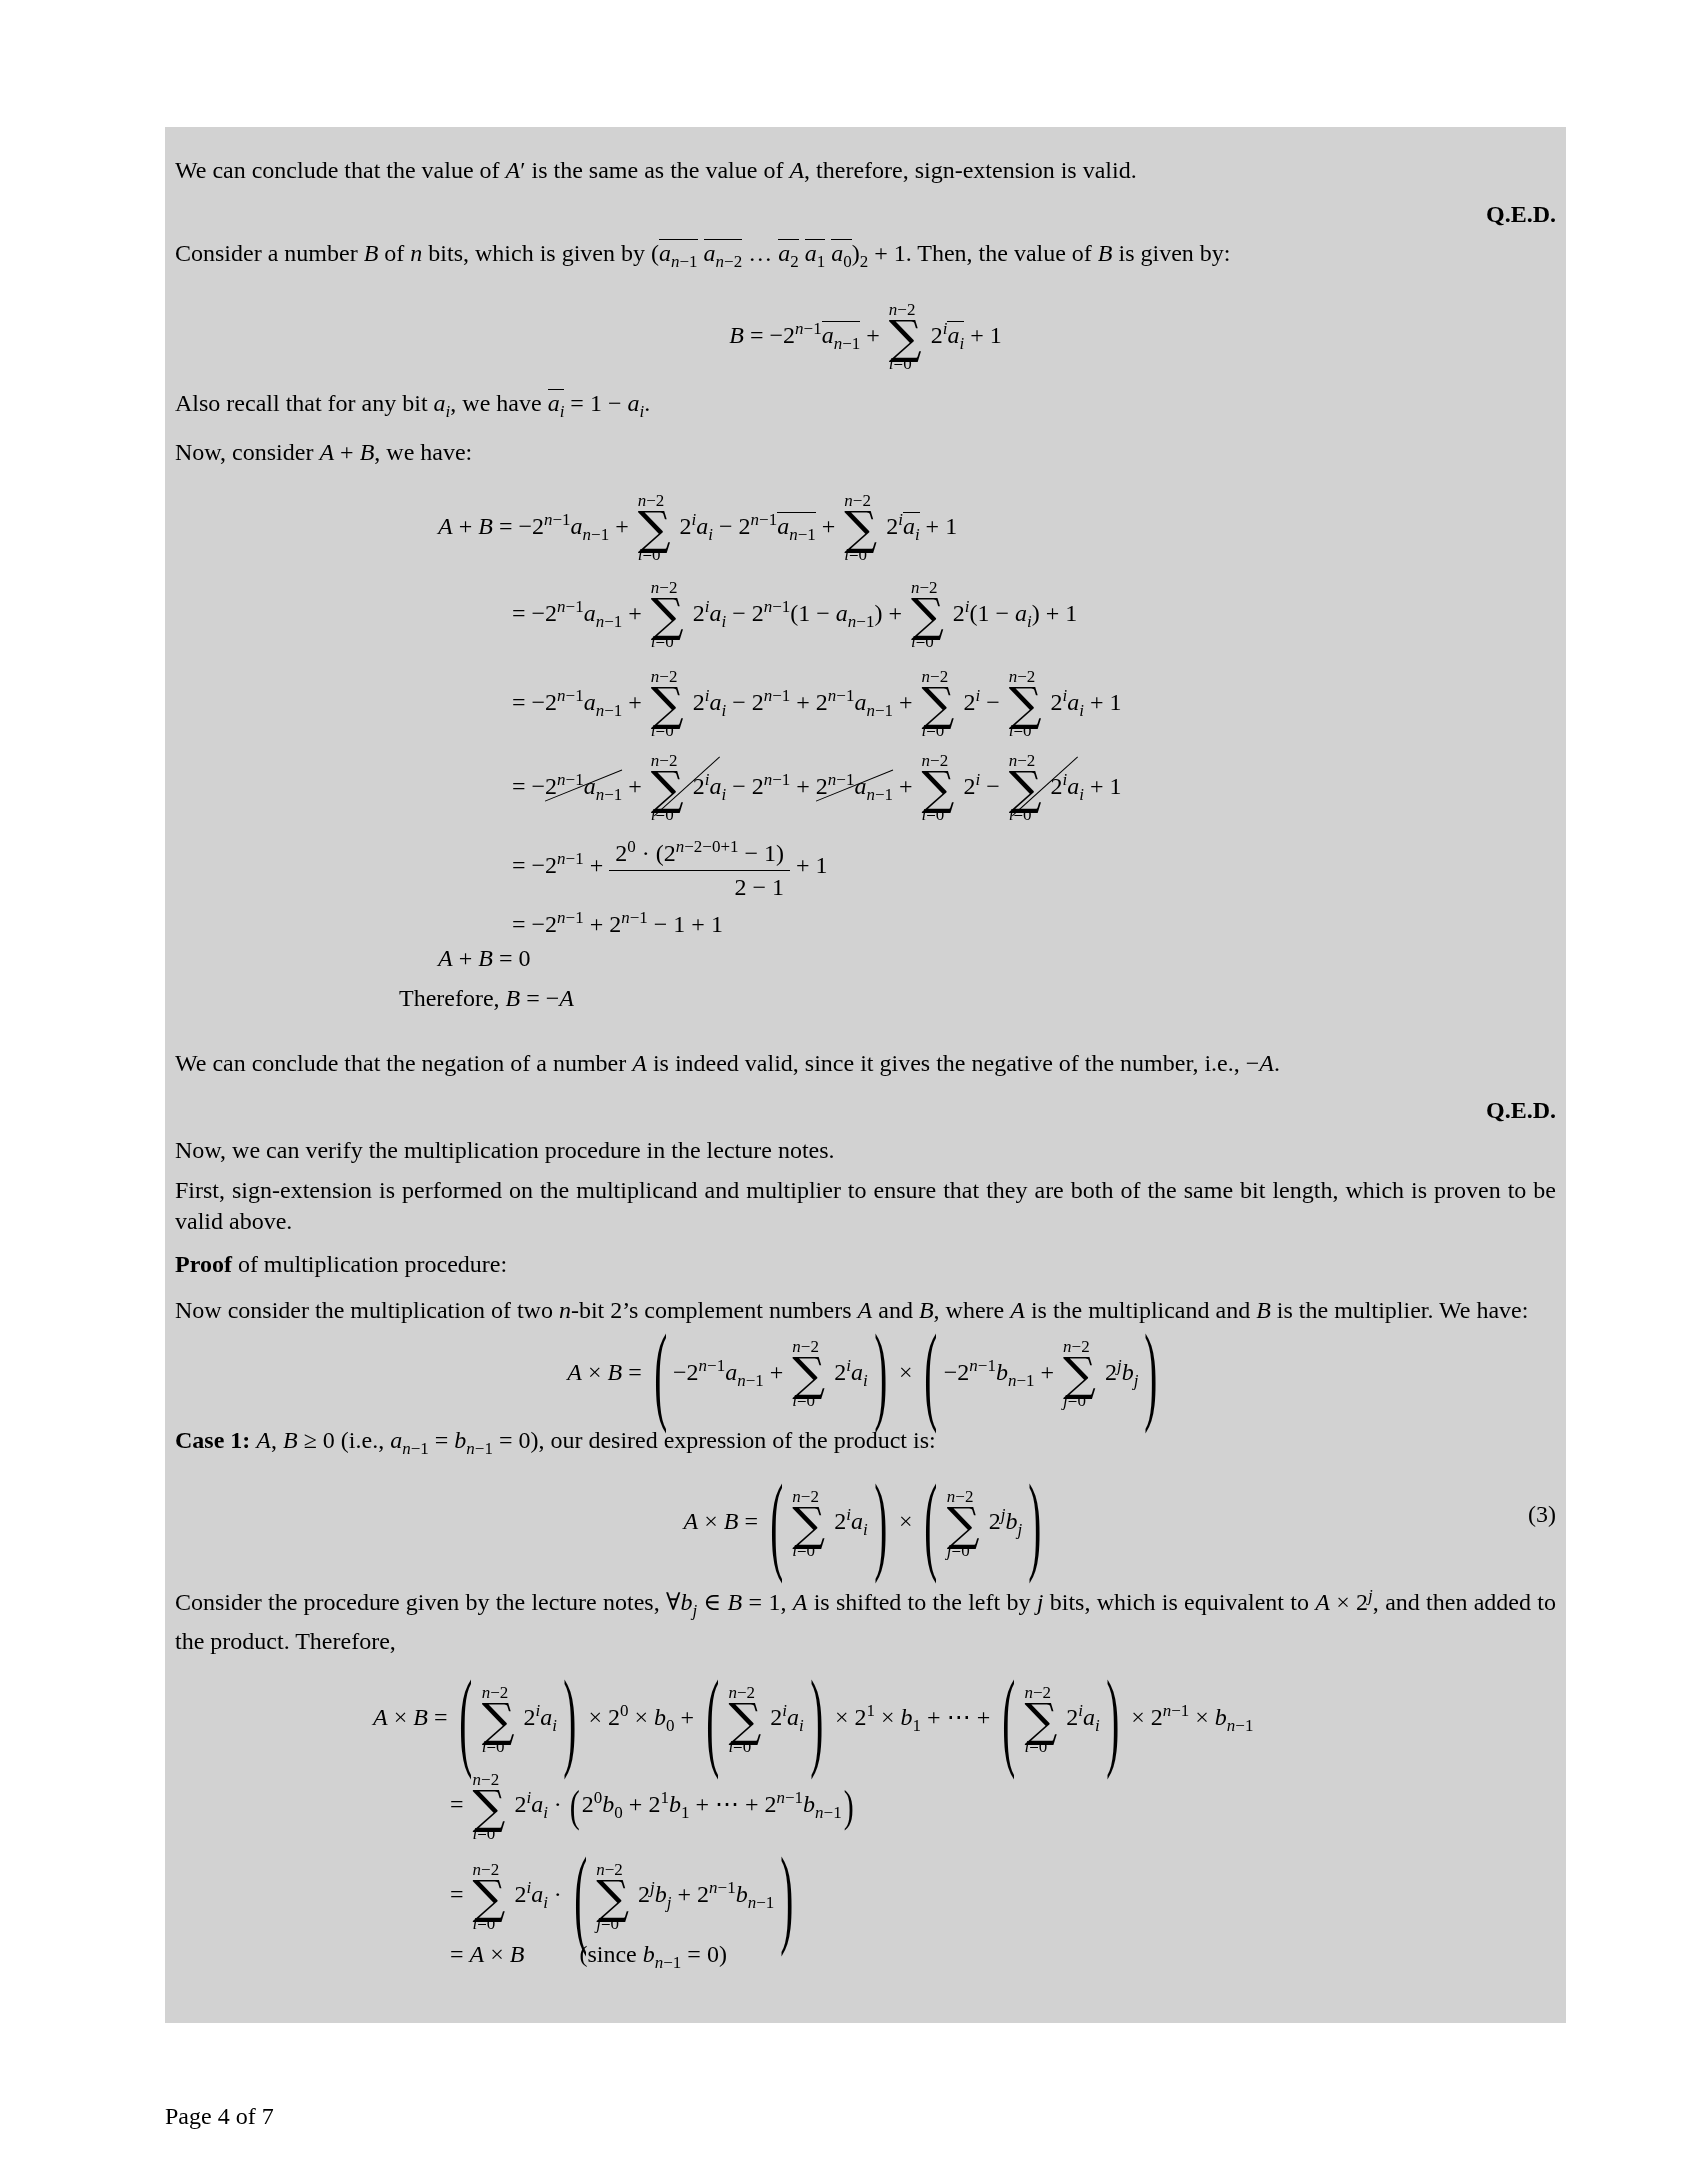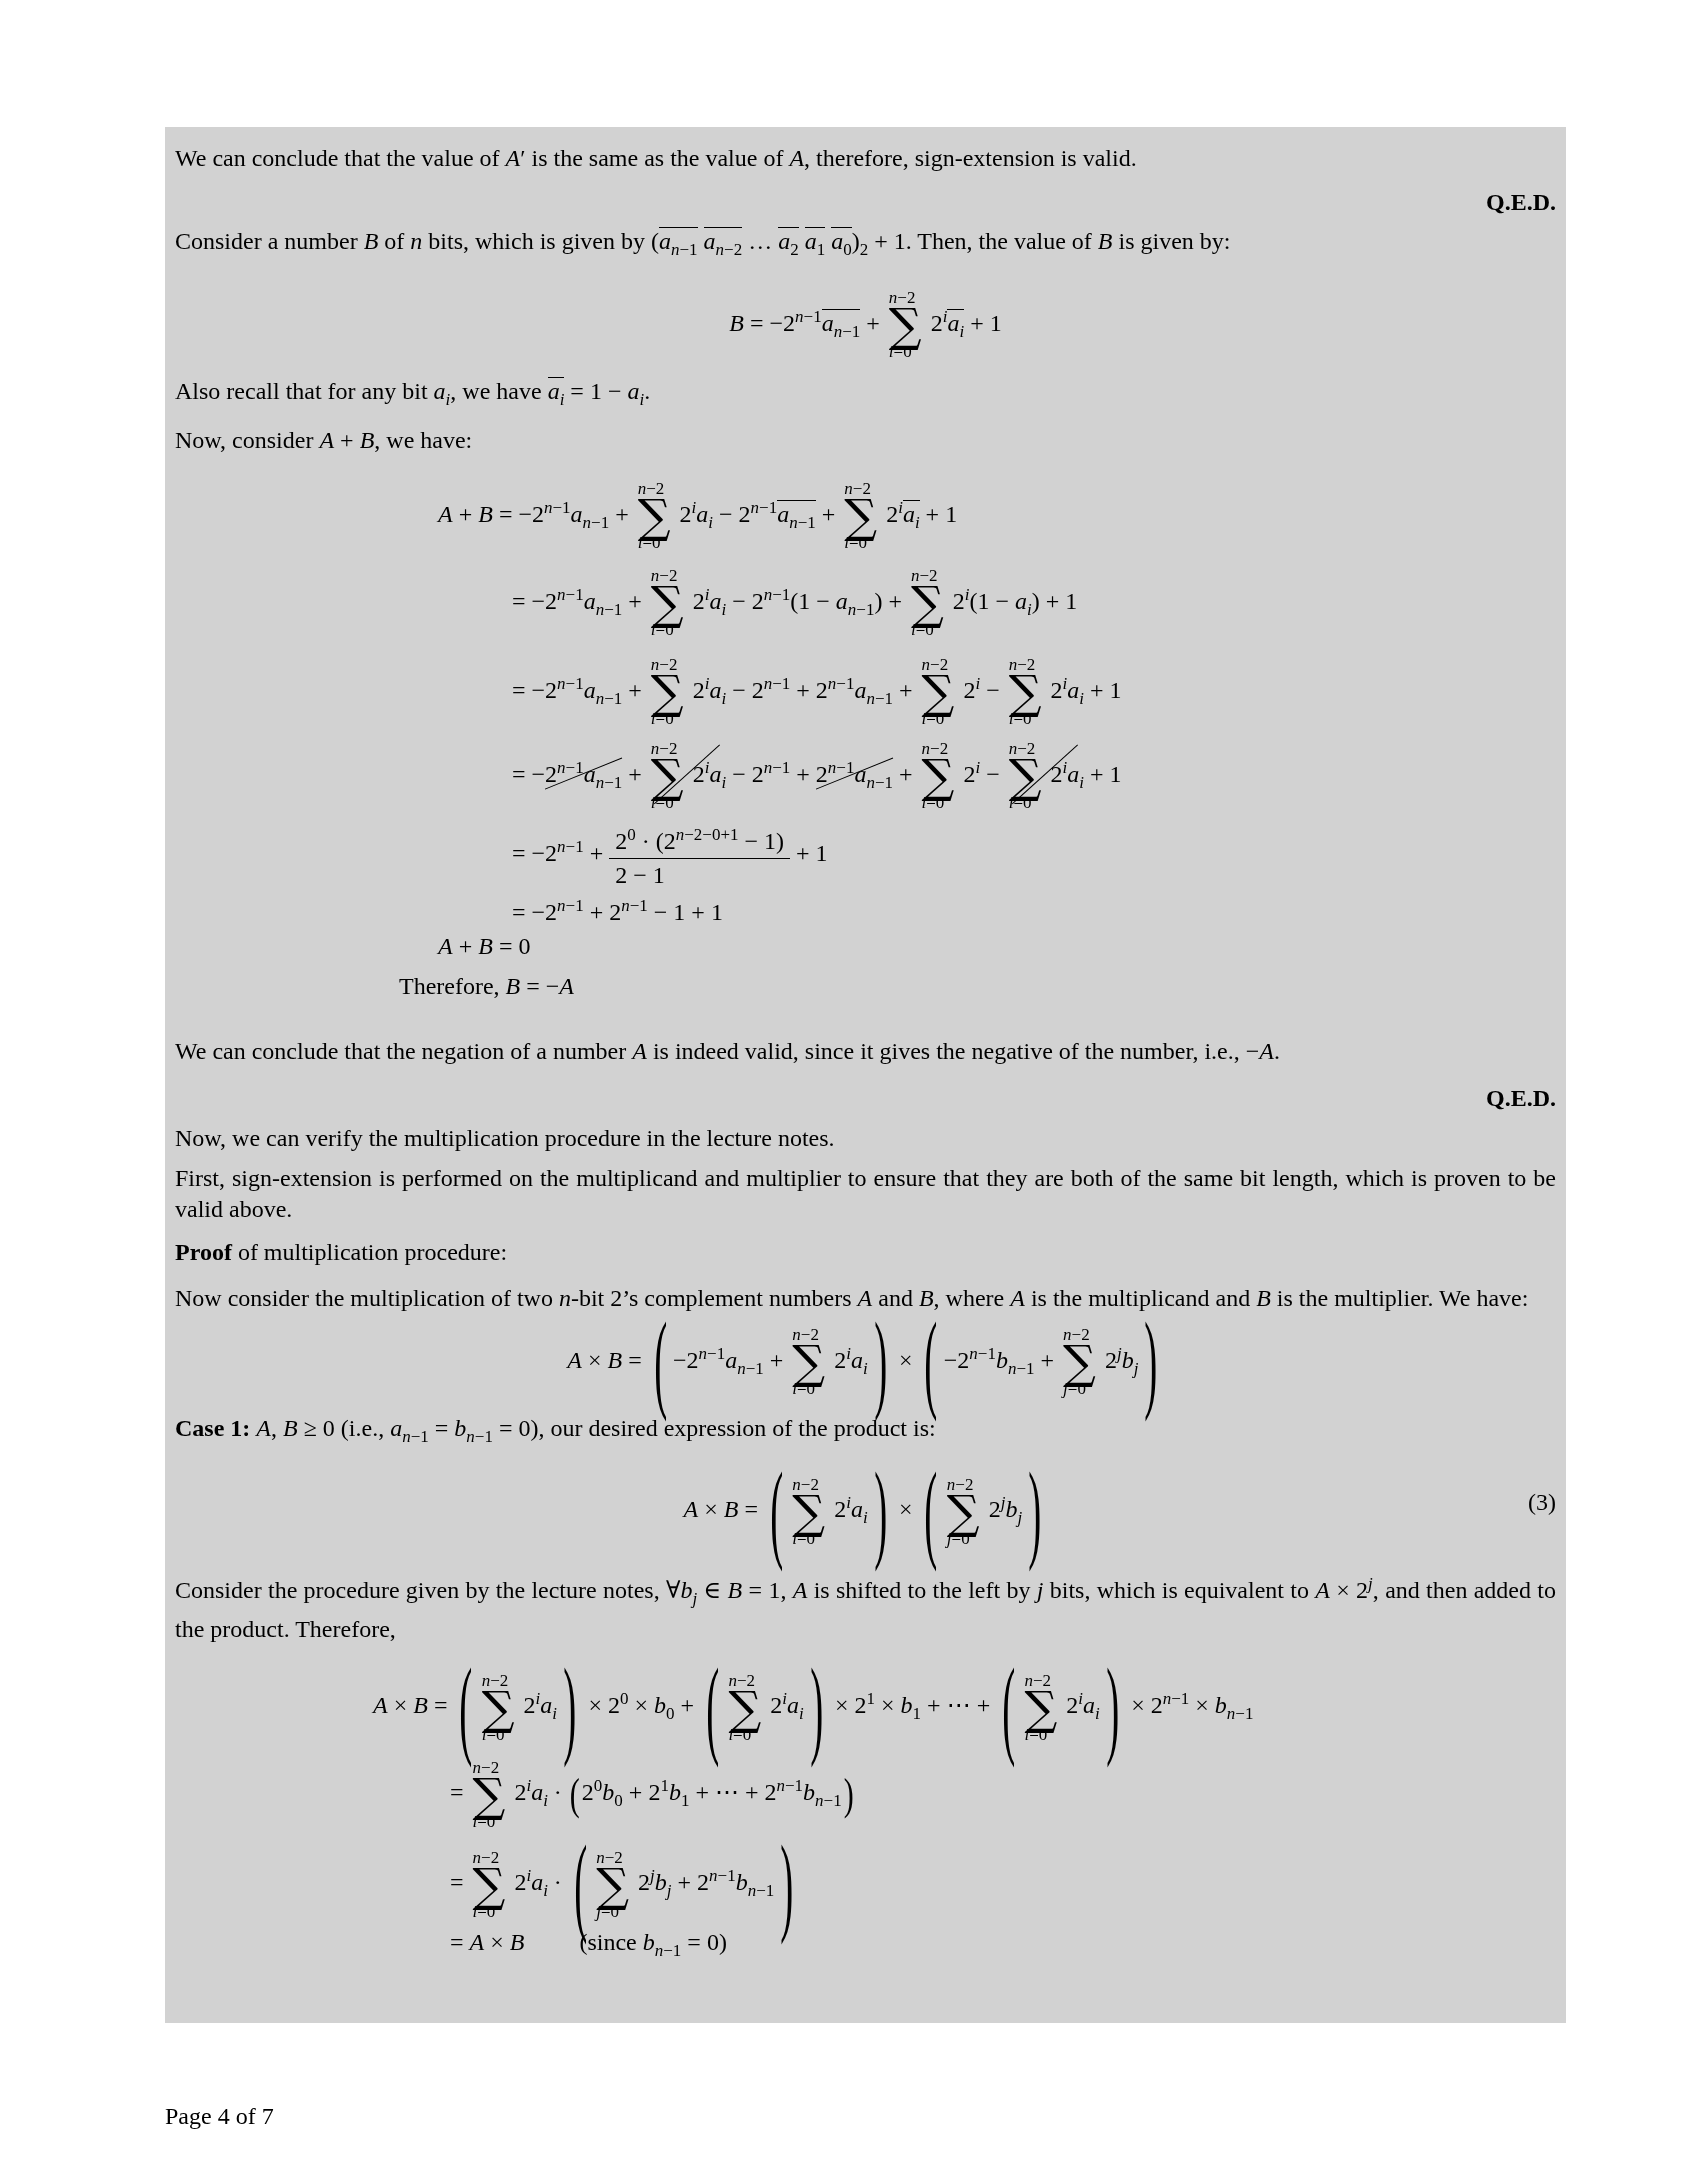--- a/index.html
+++ b/index.html
@@ -14,41 +14,41 @@
   .para{font-size:24px;line-height:31px;text-align:justify;}
   .qed{font-size:24px;line-height:31px;text-align:right;font-weight:bold;}
   .eq{font-size:24px;text-align:center;position:relative;white-space:nowrap;}
   .eqno{position:absolute;right:0;top:0;bottom:0;}
   .ar{font-size:24px;white-space:nowrap;text-align:left;}
   sup,sub{font-size:17px;}
   .s{display:inline-flex;flex-direction:column;align-items:flex-start;vertical-align:middle;margin:0 3px;text-align:center;}
   .s .l{display:block;font-size:17px;line-height:16px;}
   .s .g{display:block;font-size:46px;line-height:38px;font-style:normal;font-family:"DejaVu Serif",serif;}
   .o{display:inline-block;border-top:1.5px solid #000;line-height:1.12;}
-  .f{display:inline-block;vertical-align:middle;text-align:left;}
+  .f{display:inline-block;vertical-align:middle;text-align:right;}
   .f .fn,.f .fd{display:block;padding:1px 6px;line-height:31px;}
   .f .fd{border-top:1.6px solid #000;}
   .P{display:inline-block;font-size:46px;line-height:30px;vertical-align:middle;
      transform:scaleY(2.4) scaleX(0.85);margin:0 5px;}
   .Q{display:inline-block;font-size:30px;line-height:24px;vertical-align:middle;
      transform:scaleY(1.45);margin:0 2px;}
   .x{position:relative;}
   .x::after{content:"";position:absolute;left:-4%;right:-4%;top:48%;
      border-top:1.6px solid #000;transform:rotate(-22deg);}
   .X{position:relative;display:inline-block;}
   .X::after{content:"";position:absolute;left:-6%;width:112%;top:50%;
      border-top:1.6px solid #000;transform:rotate(-42deg);}
   .gap{display:inline-block;width:55px;}
   .footer{position:absolute;left:165px;top:2101px;width:1401px;text-align:left;font-size:24px;line-height:31px;}
 </style>
 </head>
 <body style="background: rgb(255, 255, 255); color: rgb(0, 0, 0);">
 
 <div class="gb" id="panel" style="background: rgb(210, 210, 210);">
-  <div class="para" style="margin-top:5px;">We can conclude that the value of <i>A</i>′ is the same as the value of <i>A</i>, therefore, sign-extension is valid.</div>
+  <div class="para" style="margin-top:17px;">We can conclude that the value of <i>A</i>′ is the same as the value of <i>A</i>, therefore, sign-extension is valid.</div>
   <div class="qed" style="margin-top:13px;">Q.E.D.</div>
   <div class="para" style="margin-top:8px;">Consider a number <i>B</i> of <i>n</i> bits, which is given by (<span class="o"><i>a</i><sub><i>n</i>−1</sub></span> <span class="o"><i>a</i><sub><i>n</i>−2</sub></span> … <span class="o"><i>a</i><sub>2</sub></span> <span class="o"><i>a</i><sub>1</sub></span> <span class="o"><i>a</i><sub>0</sub></span>)<sub>2</sub> + 1. Then, the value of <i>B</i> is given by:</div>
   <div class="eq" style="margin-top:14px;height:75px;line-height:75px;"><i>B</i> = −2<sup><i>n</i>−1</sup><span class="o"><i>a</i><sub><i>n</i>−1</sub></span> + <span class="s">
         <span class="l"><i>n</i>−2</span>
         <span class="g">∑</span>
         <span class="l"><i>i</i>=0</span>
       </span> 2<sup><i>i</i></sup><span class="o"><i>a<sub>i</sub></i></span> + 1</div>
   <div class="para" style="margin-top:22px;">Also recall that for any bit <i>a<sub>i</sub></i>, we have <span class="o"><i>a<sub>i</sub></i></span> = 1 − <i>a<sub>i</sub></i>.</div>
   <div class="para" style="margin-top:10px;">Now, consider <i>A</i> + <i>B</i>, we have:</div>
 

